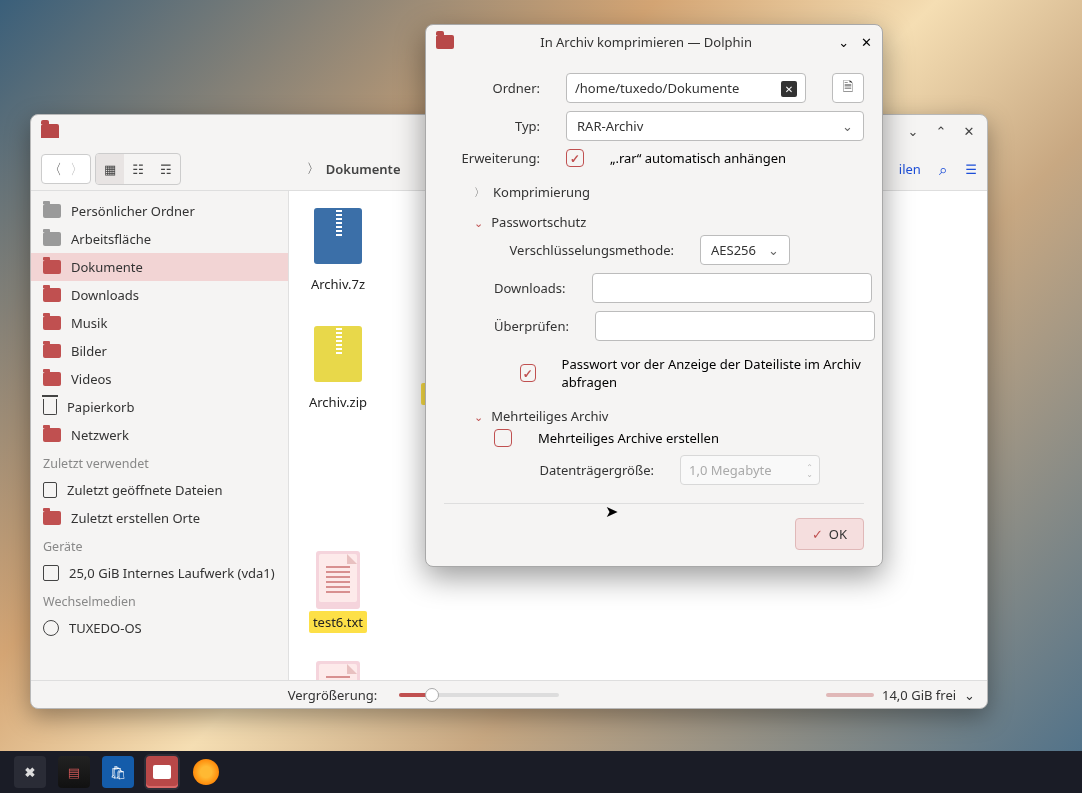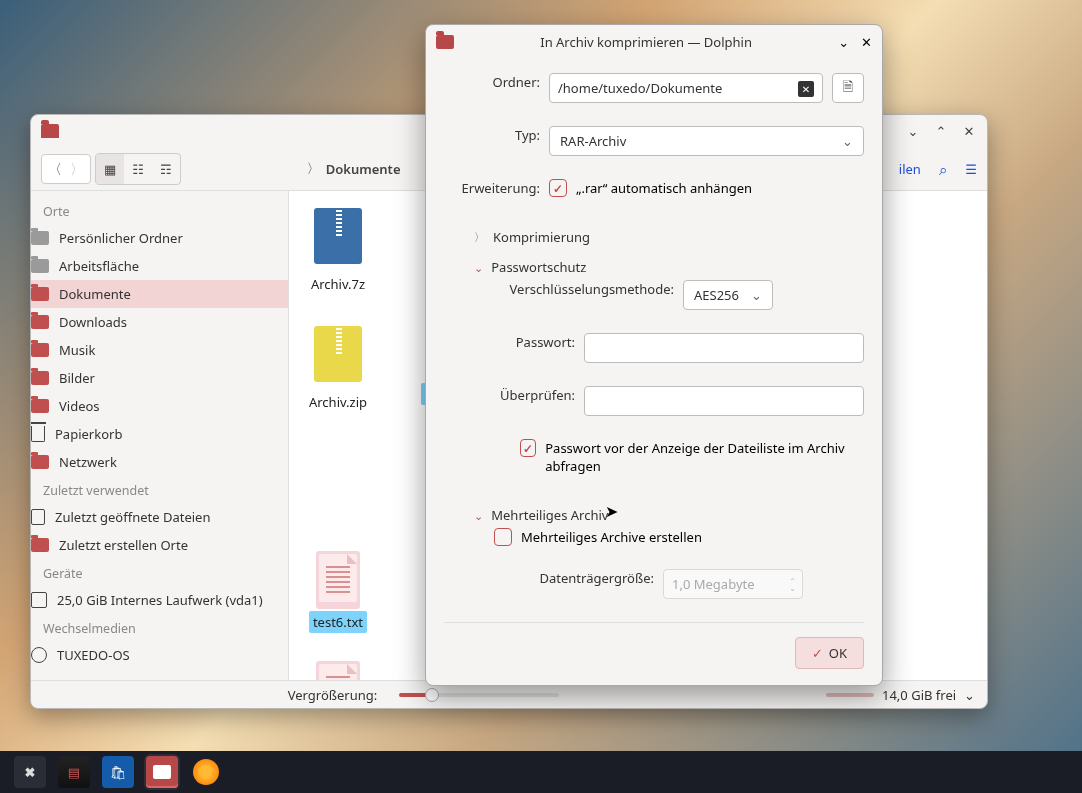--- a/index.html
+++ b/index.html
@@ -19,37 +19,37 @@
 .view-btns { display: flex; align-items: center; gap: 0; border: 1px solid #ccc; border-radius: 4px; overflow: hidden; }
 .view-btns .vb { padding: 6px 8px; color: #444; }
 .view-btns .vb.active { background: #e8e4e3; }
 .breadcrumb { margin-left: auto; margin-right: auto; padding-right: 250px; color: #444; display: flex; align-items: center; gap: 6px;}
 .breadcrumb b { font-weight: 600; }
 .toolbar-right { margin-left: auto; display: flex; align-items: center; gap: 18px; color: #1d4ed8; }
 
 .dolphin-body { flex: 1; display: flex; overflow: hidden; }
 .sidebar { width: 258px; background: #f5f4f3; border-right: 1px solid #e0e0e0; padding: 6px 0; overflow-y: auto; }
 .sidebar .section { color: #888; padding: 6px 12px 4px; font-size: 12.5px; }
-.sidebar .item { display: flex; align-items: center; gap: 10px; padding: 5px 0; color: #333; }
+.sidebar .item { display: flex; align-items: center; gap: 10px; padding: 5px 12px; color: #333; }
 .sidebar .item.active { background: #f2d4d4; }
 .sidebar .ico { width: 18px; height: 14px; border-radius: 2px; }
 .folder-red { background: #c05050; position: relative; }
 .folder-red::before { content: ''; position: absolute; top: -3px; left: 0; width: 7px; height: 3px; background: #c05050; border-radius: 1px 1px 0 0; }
 .folder-gray { background: #9a9a9a; position: relative; }
 .folder-gray::before { content: ''; position: absolute; top: -3px; left: 0; width: 7px; height: 3px; background: #9a9a9a; border-radius: 1px 1px 0 0; }
 .ico-trash { width: 14px; height: 16px; border: 1.5px solid #444; border-radius: 0 0 2px 2px; border-top: none; position: relative; }
 .ico-trash::before { content: ''; position: absolute; top: -4px; left: -2px; width: 16px; height: 2px; background: #444; }
 .ico-drive { width: 16px; height: 16px; border: 1.5px solid #444; border-radius: 2px; }
 .ico-tux { width: 16px; height: 16px; border-radius: 50%; border: 1.5px solid #444; position: relative; }
 
 .file-area { flex: 1; background: #fff; padding: 14px; position: relative; }
 .file-grid { display: flex; flex-wrap: wrap; gap: 28px 42px; align-content: flex-start; }
 .file-item { width: 70px; text-align: center; }
 .file-item.selected .thumb-wrap { background: #f5d4dc; border-radius: 3px;}
-.file-item.selected .label { background: #7dd3fc; border-radius: 2px; }
+.file-item.selected .label { background: #fde047; border-radius: 2px; }
 .thumb-wrap { padding: 3px; display: inline-block; }
 .label { display: inline-block; padding: 2px 4px; margin-top: 2px; color: #222; }
 .archive-thumb { width: 48px; height: 56px; border-radius: 3px; position: relative; display: inline-block; }
 .archive-blue { background: #3b6fa8; }
 .archive-yellow { background: #e8d84a; }
 .archive-thumb::after { content: ''; position: absolute; top: 2px; left: 22px; width: 6px; height: 28px; background: repeating-linear-gradient(#fff 0 2px, transparent 2px 4px); }
 .txt-thumb { width: 38px; height: 48px; background: #fdeaea; border-radius: 2px; position: relative; display: inline-block; }
 .txt-thumb::before { content: ''; position: absolute; top: 0; right: 0; width: 10px; height: 10px; background: #e8c0c0; clip-path: polygon(0 0, 100% 100%, 0 100%); }
 .txt-thumb::after { content: ''; position: absolute; top: 12px; left: 7px; width: 24px; height: 28px; background: repeating-linear-gradient(#d89090 0 1.5px, transparent 1.5px 5px); }
 
@@ -61,21 +61,21 @@
 .space-bar { width: 48px; height: 4px; background: #e0b8b8; border-radius: 2px; }
 
 
 .dialog { position: absolute; left: 425px; top: 24px; width: 458px; background: #f5f4f3; border: 1px solid #a8a8a8; border-radius: 8px; box-shadow: 0 10px 30px rgba(0,0,0,0.4); }
 .dialog-titlebar { height: 34px; display: flex; align-items: center; padding: 12px 10px; }
 .dialog-titlebar .folder-ico { width: 18px; height: 14px; background: #b84848; border-radius: 2px; position: relative; }
 .dialog-titlebar .folder-ico::before { content: ''; position: absolute; top: -4px; left: 0; width: 8px; height: 4px; background: #b84848; border-radius: 2px 2px 0 0; }
 .dialog-title { flex: 1; text-align: center; color: #333; }
 .dialog-titlebar .win-ctrl { display: flex; gap: 12px; }
 .dialog-body { padding: 14px 18px 16px; }
-.form-row { display: flex; align-items: flex-start; gap: 9px; margin-bottom: 23px; }
+.form-row { display: flex; align-items: center; gap: 26px; margin-bottom: 8px; }
 .form-row .flabel { width: 96px; text-align: right; color: #333; }
 .form-row .flabel.wide { width: 180px; }
 .txt-input { flex: 1; height: 30px; border: 1px solid #bcbcbc; border-radius: 4px; background: #fff; padding: 0 8px; color: #333; display: flex; align-items: center; }
 .txt-input.sel { position: relative; }
 .clr-btn { position: absolute; right: 8px; top: 7px; width: 16px; height: 16px; background: #333; border-radius: 2px; color: #fff; font-size: 10px; display: flex; align-items: center; justify-content: center; }
 .pick-btn { width: 32px; height: 30px; border: 1px solid #bcbcbc; border-radius: 4px; background: #fff; display: flex; align-items: center; justify-content: center; color: #333; }
 .dropdown { flex: 1; height: 30px; border: 1px solid #bcbcbc; border-radius: 4px; background: #fff; padding: 0 10px; color: #333; display: flex; align-items: center; position: relative; }
 .dropdown::after { content: '⌄'; position: absolute; right: 10px; color: #666; }
 .dropdown.small { flex: 0 0 90px; }
 .checkbox { width: 18px; height: 18px; border: 1.5px solid #c05050; border-radius: 4px; display: inline-flex; align-items: center; justify-content: center; color: #c05050; font-size: 12px; font-weight: bold; }
@@ -135,21 +135,20 @@
     </div>
     <div class="toolbar-right">
       <span>ilen</span>
       <span style="font-size:15px">⌕</span>
       <span>☰</span>
     </div>
   </div>
 
   <div class="dolphin-body">
     <div class="sidebar">
-      <div class="section">Orte</div>
       <div class="item">
           <span class="ico folder-gray"></span>
           <span>Persönlicher Ordner</span>
         </div>
       <div class="item">
           <span class="ico folder-gray"></span>
           <span>Arbeitsfläche</span>
         </div>
       <div class="item active">
           <span class="ico folder-red"></span>
@@ -299,21 +298,21 @@
       <span>Passwortschutz</span>
     </div>
     <div class="sub-section">
       <div class="form-row">
         <span class="flabel wide">Verschlüsselungsmethode:</span>
         <div class="dropdown small">
             <span>AES256</span>
           </div>
       </div>
       <div class="form-row">
-        <span class="flabel" style="width:100px">Passwort:</span>
+        <span class="flabel" style="width:100px">Downloads:</span>
         <div class="txt-input" style="flex:0 0 280px"></div>
       </div>
       <div class="form-row">
         <span class="flabel" style="width:100px">Überprüfen:</span>
         <div class="txt-input" style="flex:0 0 280px"></div>
       </div>
       <div class="form-row" style="margin-top:14px;padding-left:26px">
         <span class="checkbox">✓</span>
         <span>Passwort vor der Anzeige der Dateiliste im Archiv abfragen</span>
       </div>

